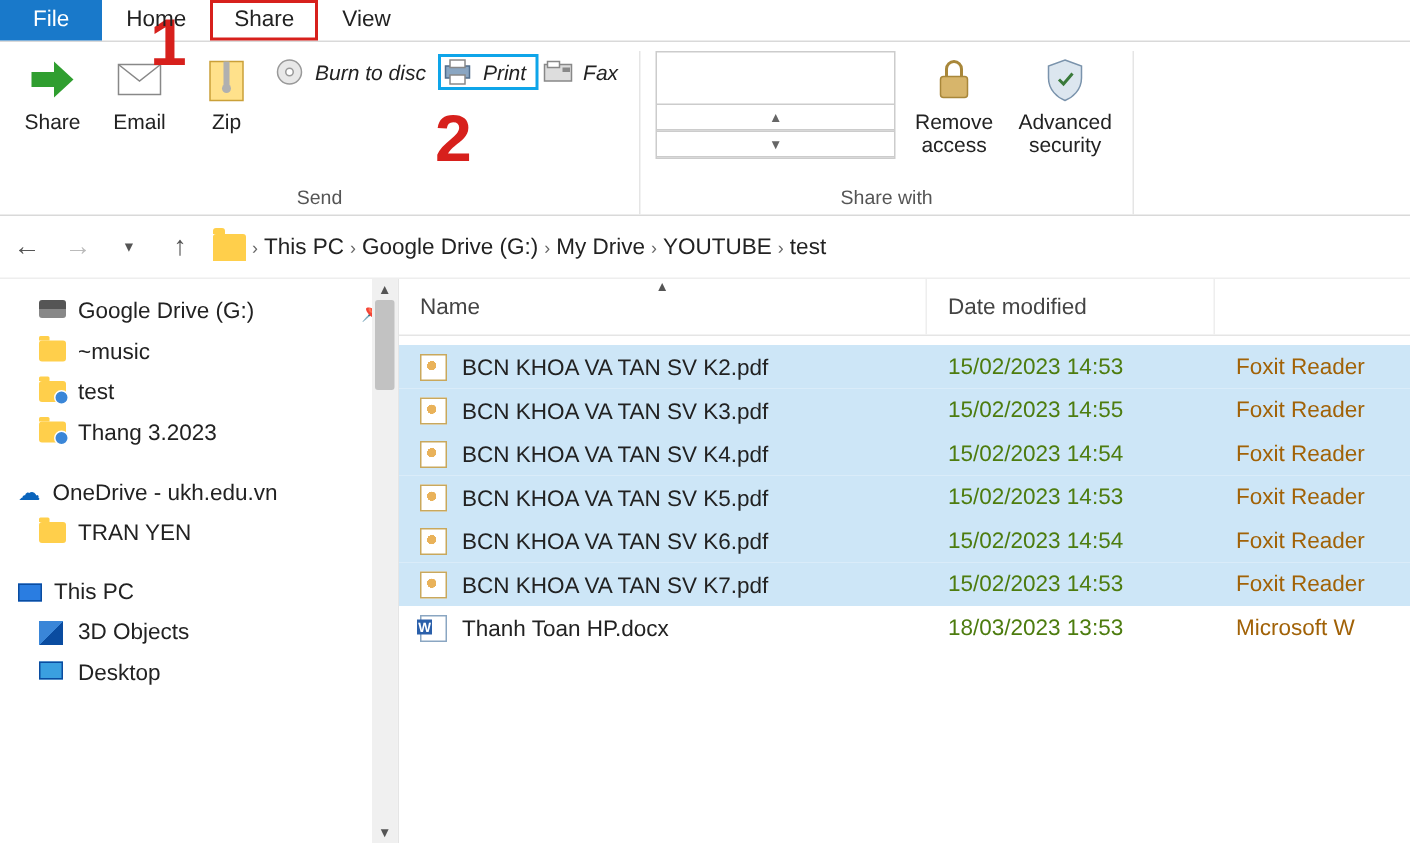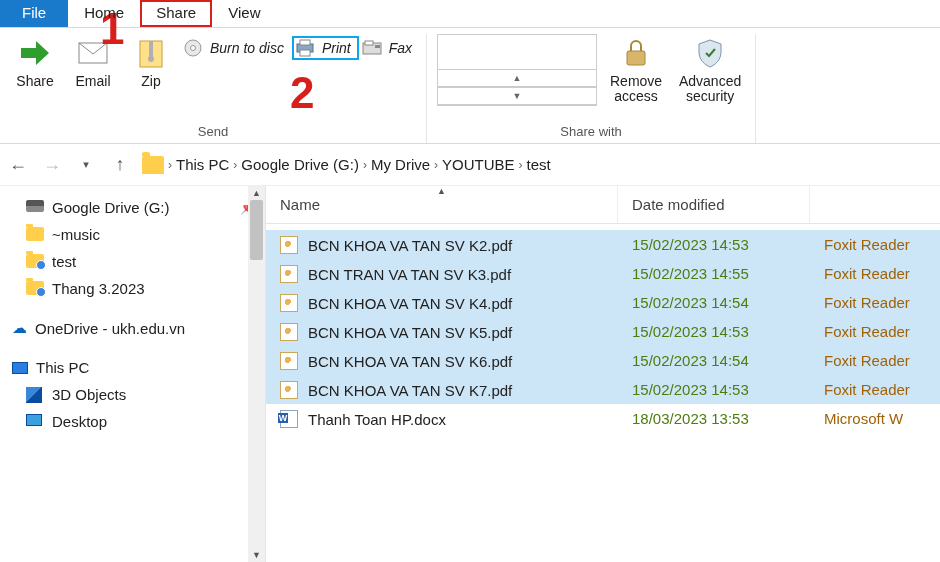--- a/index.html
+++ b/index.html
@@ -242,20 +242,26 @@
           <div class="folder-ic-sm shared"></div>
         </span>
       <span>Thang 3.2023</span>
     </div>
 
     <div class="tree-group">
       <div class="tree-group-header">
         <span class="cloud-ic">☁</span>
         <span>OneDrive - ukh.edu.vn</span>
       </div>
+      <div class="tree-item">
+        <span class="ti-ic">
+            <div class="folder-ic-sm"></div>
+          </span>
+        <span>TRAN YEN</span>
+      </div>
     </div>
 
     <div class="tree-group">
       <div class="tree-group-header">
         <span>
             <div class="pc-ic"></div>
           </span>
         <span>This PC</span>
       </div>
       <div class="tree-item">
@@ -294,21 +300,21 @@
           <div class="c-name">
             <span class="pdf-ic"></span>
             <span>BCN KHOA VA TAN SV K2.pdf</span>
           </div>
           <div class="c-date">15/02/2023 14:53</div>
           <div class="c-type">Foxit Reader</div>
         </div>
         <div class="row selected">
           <div class="c-name">
             <span class="pdf-ic"></span>
-            <span>BCN TRAN VA TAN SV K3.pdf</span>
+            <span>BCN KHOA VA TAN SV K3.pdf</span>
           </div>
           <div class="c-date">15/02/2023 14:55</div>
           <div class="c-type">Foxit Reader</div>
         </div>
         <div class="row selected">
           <div class="c-name">
             <span class="pdf-ic"></span>
             <span>BCN KHOA VA TAN SV K4.pdf</span>
           </div>
           <div class="c-date">15/02/2023 14:54</div>

